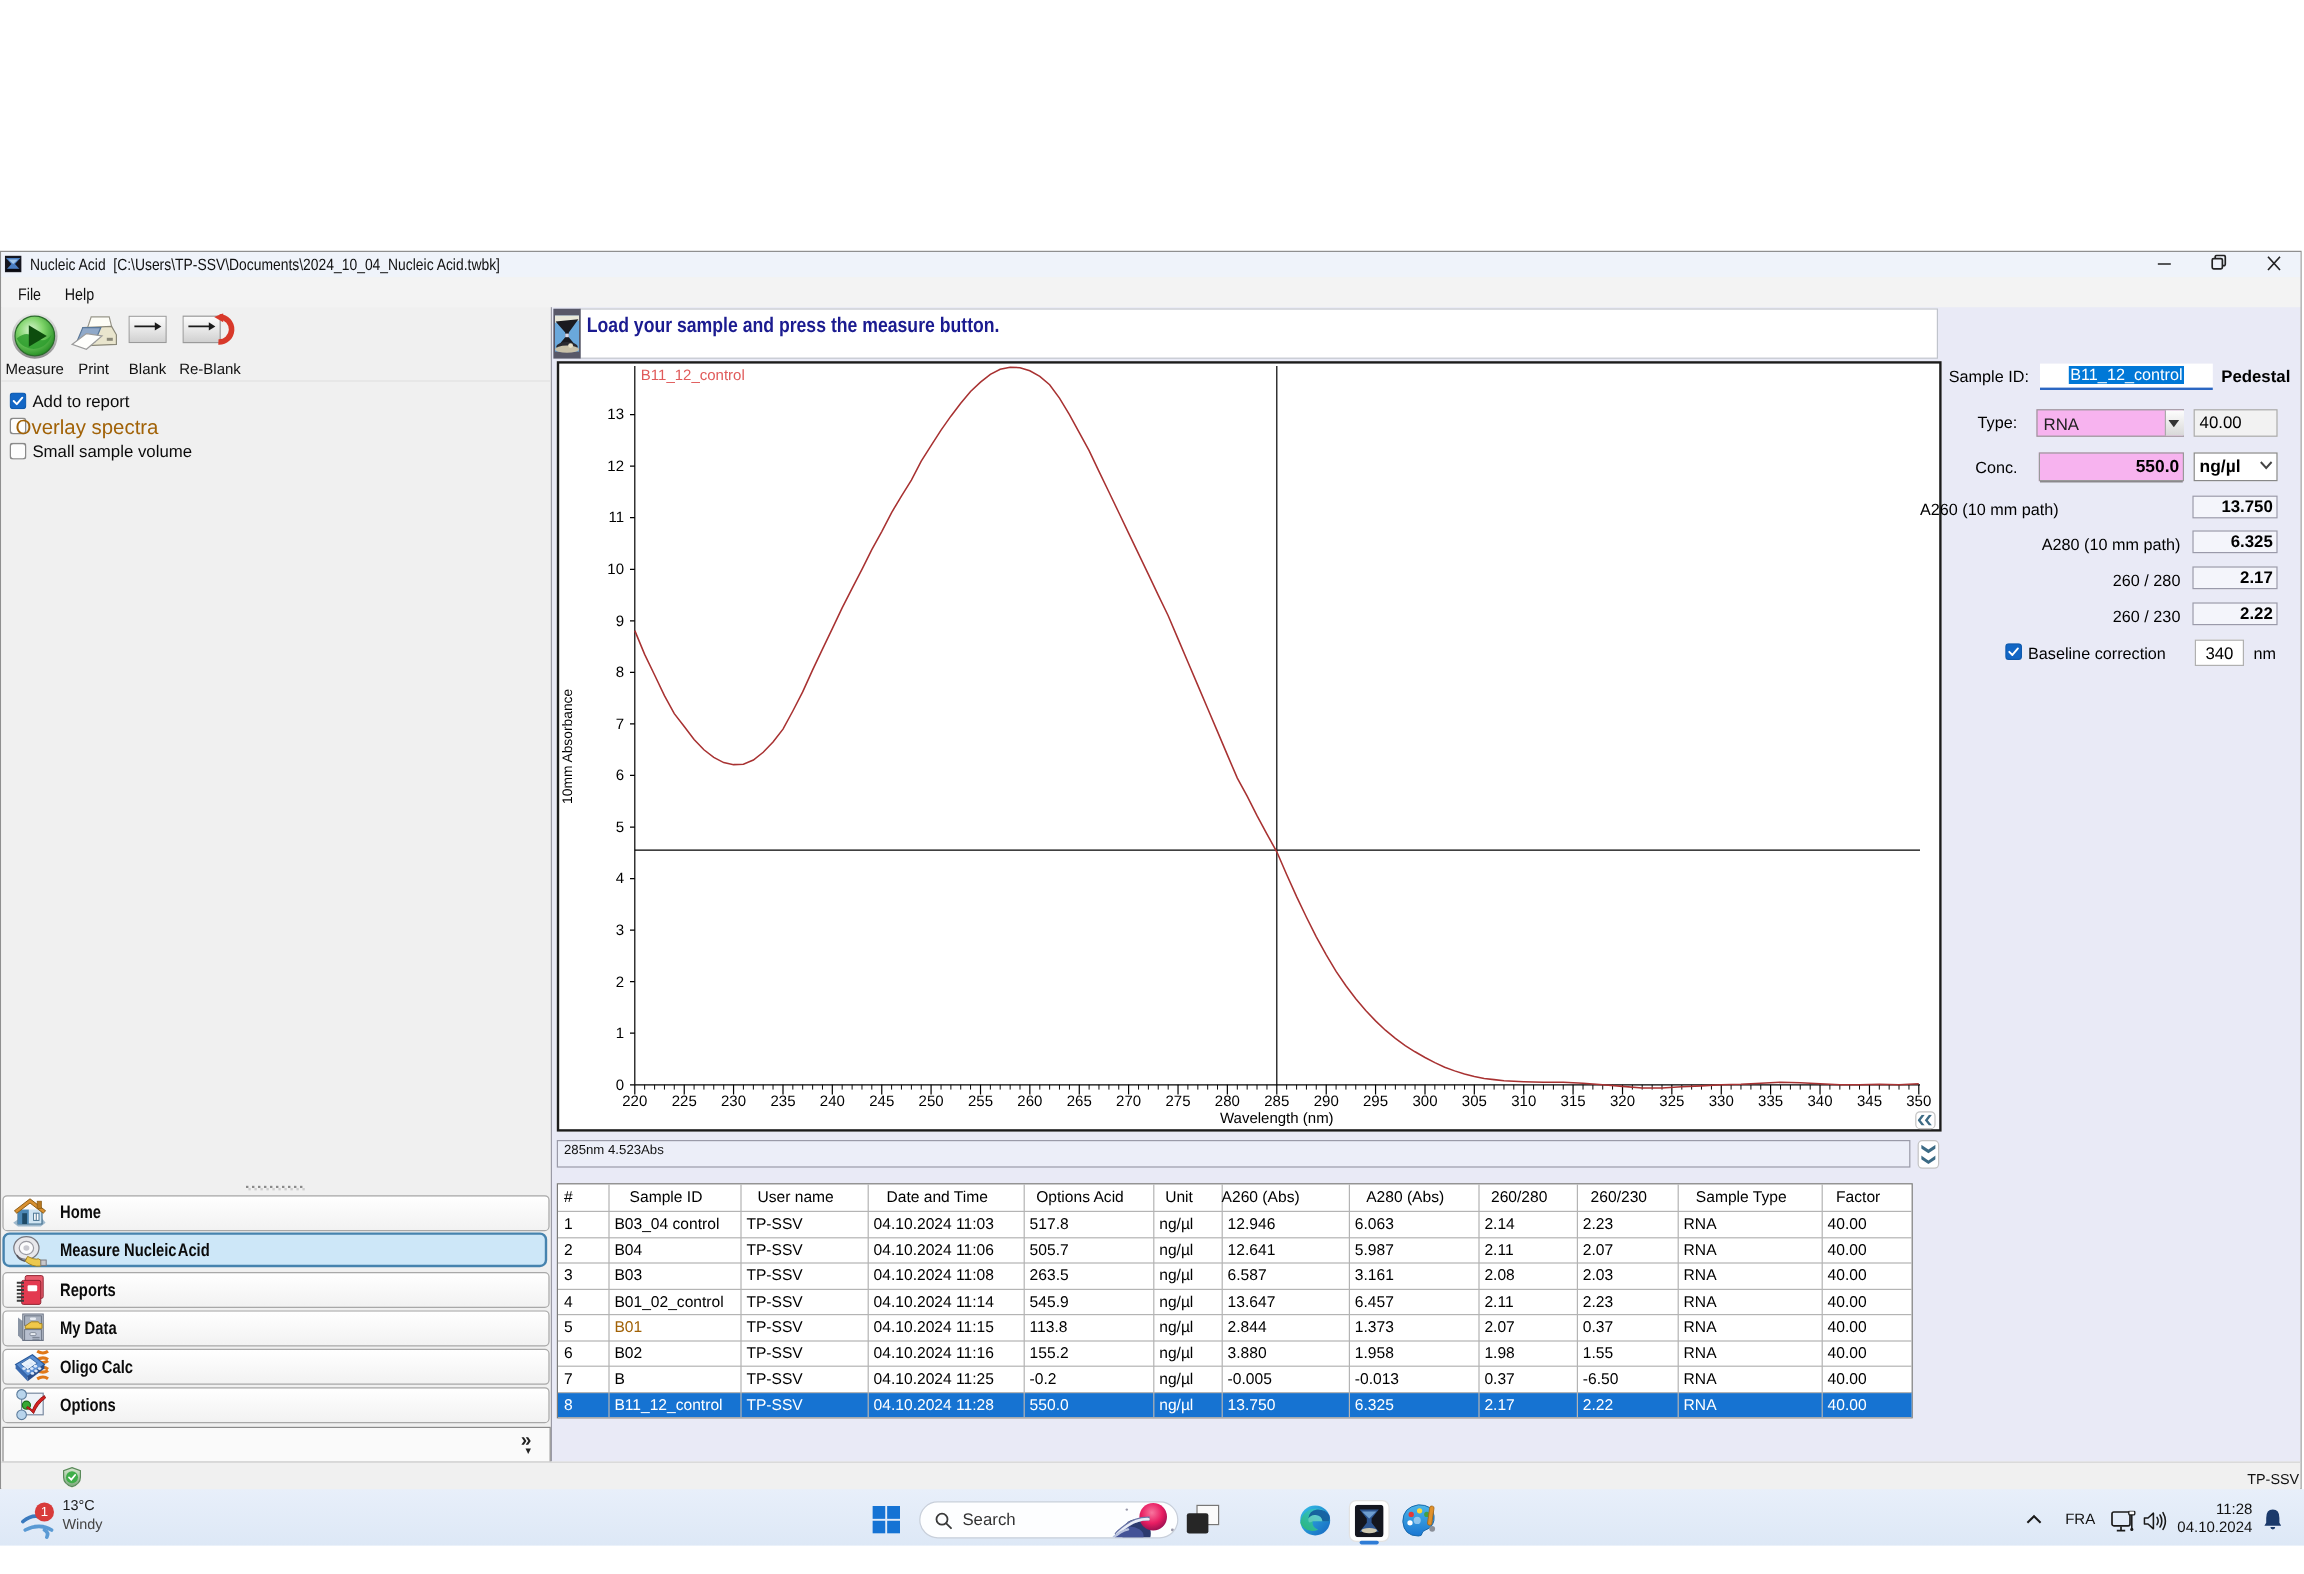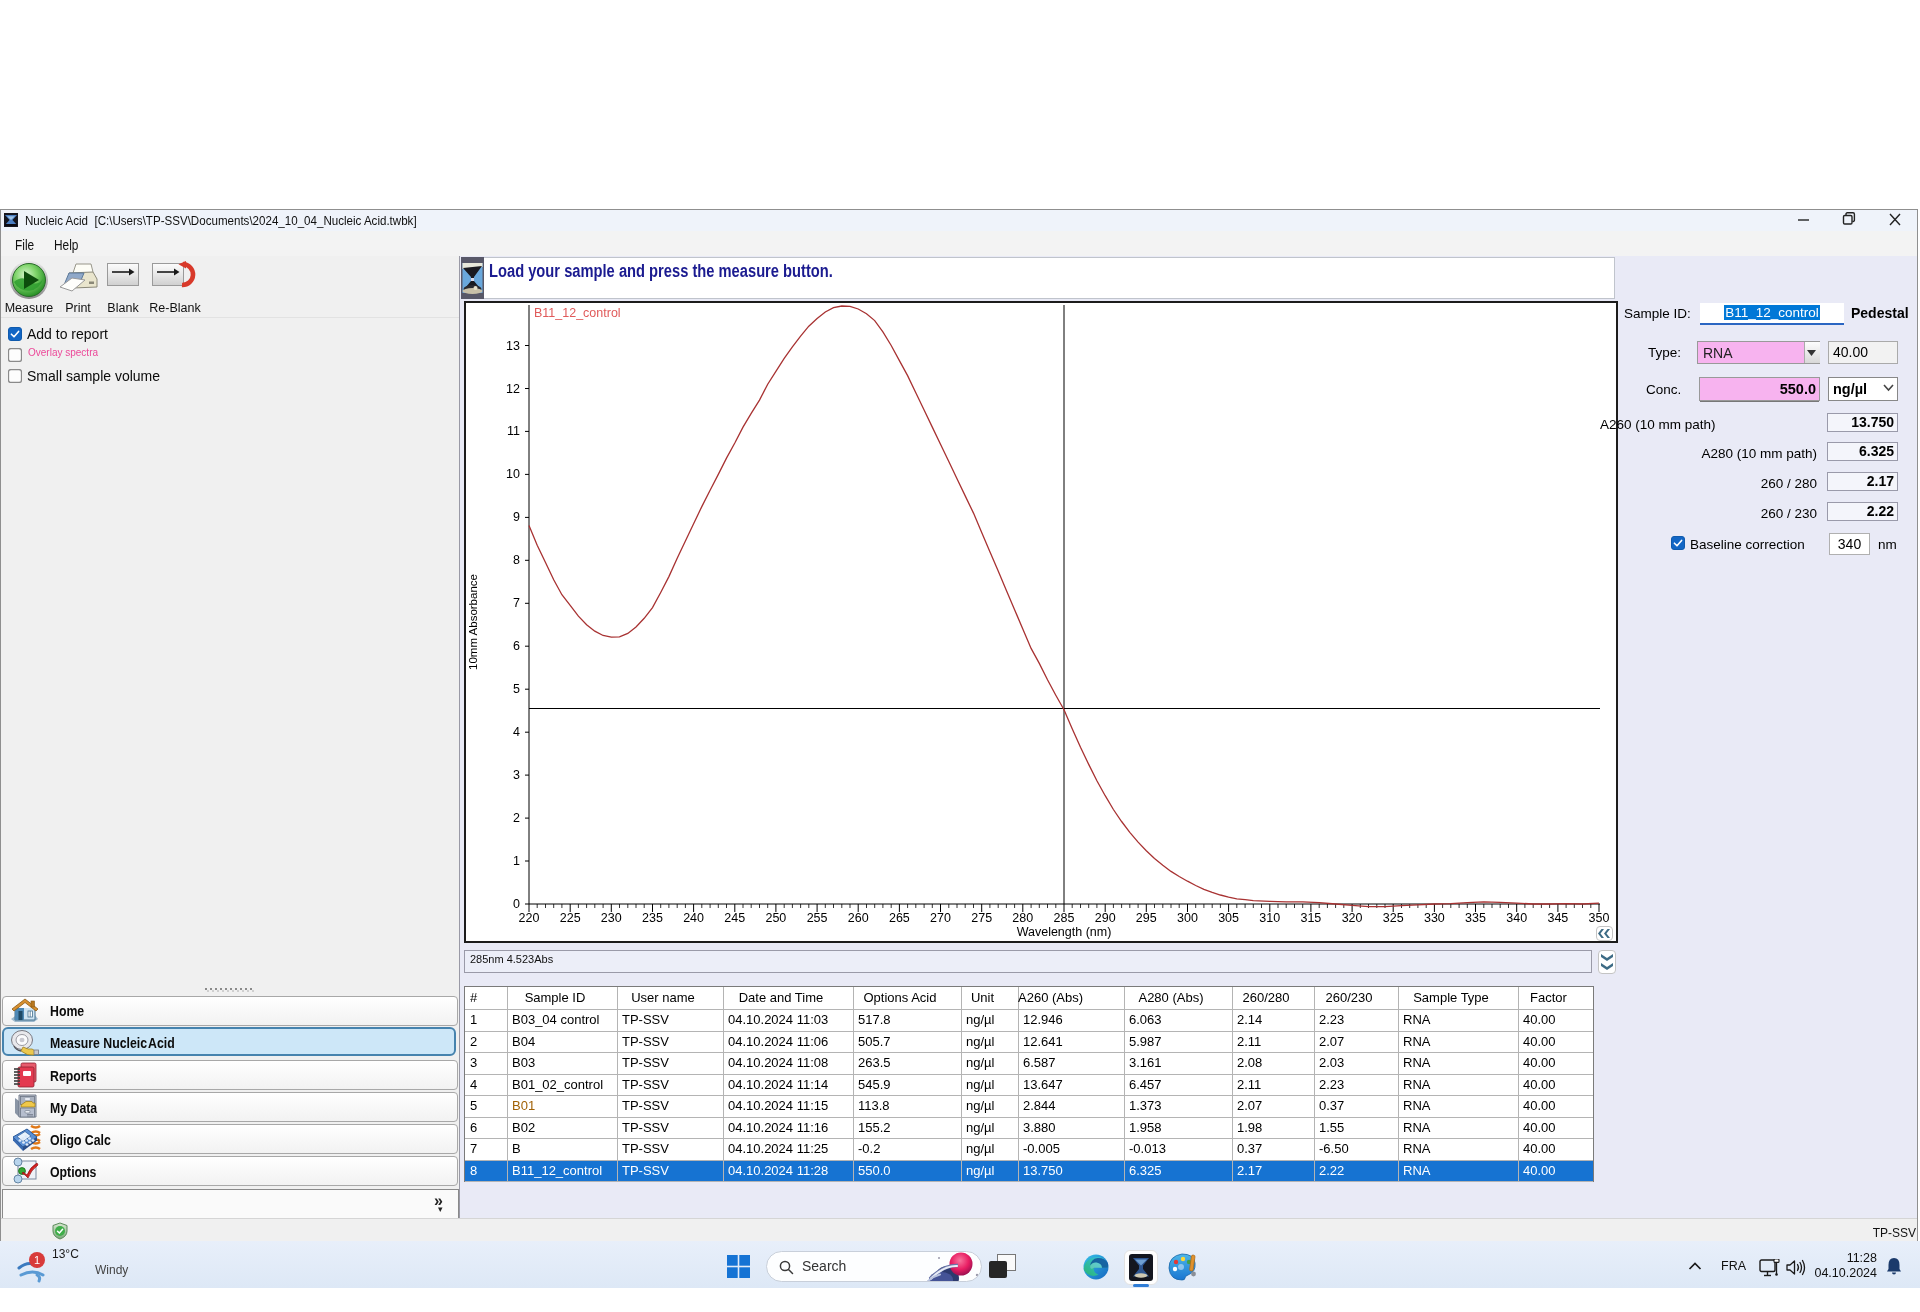--- a/index.html
+++ b/index.html
@@ -88,21 +88,21 @@
 <div class="abs" style="left:146px;top:301px;width:58px;text-align:center;font-size:12.5px;color:#111;">Re-Blank</div>
 <div class="abs" style="left:1px;top:317px;width:458px;height:1px;background:#e2e2e2;"></div>
 <svg class="abs" style="left:8px;top:327px;" width="14" height="14" viewBox="0 0 14 14">
   <rect x="0.5" y="0.5" width="13" height="13" rx="2.5" fill="#1266c5" stroke="#0f5aad"></rect>
   <path d="M3.4 7.2 L6 9.8 L10.6 4.4" fill="none" stroke="#fff" stroke-width="1.6" stroke-linecap="round" stroke-linejoin="round"></path>
 </svg>
 <div class="abs" style="left:27px;top:326px;font-size:14px;color:#0b0b0b;">Add to report</div>
 <svg class="abs" style="left:8px;top:348px;" width="14" height="14" viewBox="0 0 14 14">
   <rect x="0.5" y="0.5" width="13" height="13" rx="2.5" fill="#fdfdfd" stroke="#8a8a8a" stroke-width="1.3"></rect>
 </svg>
-<div class="abs" style="left:28px;top:347px;font-size:10px;color:#ec4899;">Overlay spectra</div>
+<div class="abs" style="left:13px;top:347px;font-size:17px;color:#a16207;">Overlay spectra</div>
 <svg class="abs" style="left:8px;top:369px;" width="14" height="14" viewBox="0 0 14 14">
   <rect x="0.5" y="0.5" width="13" height="13" rx="2.5" fill="#fdfdfd" stroke="#8a8a8a" stroke-width="1.3"></rect>
 </svg>
 <div class="abs" style="left:27px;top:368px;font-size:14px;color:#0b0b0b;">Small sample volume</div>
 
 <svg class="abs" style="left:205px;top:988px;" width="50" height="6" viewBox="0 0 50 6">
   <g fill="#8a8a8a">
       <rect x="0" y="0" width="2" height="2"></rect>
       <rect x="5" y="0" width="2" height="2"></rect>
       <rect x="10" y="0" width="2" height="2"></rect>
@@ -486,21 +486,21 @@
 
 <div class="abs" style="left:0;top:1241px;width:1920px;height:47px;background:linear-gradient(#e8effa,#dde8f6);"></div>
 
 <svg class="abs" style="left:17px;top:1258px;" width="30" height="26" viewBox="0 0 30 26">
   <path d="M2 10 q10 -8 18 -2" fill="none" stroke="#3a7abf" stroke-width="3" stroke-linecap="round"></path>
   <path d="M4 17 q12 -6 22 0" fill="none" stroke="#5a9ad4" stroke-width="3" stroke-linecap="round"></path>
   <path d="M20 17 q4 2 2 6" fill="none" stroke="#5a9ad4" stroke-width="3" stroke-linecap="round"></path>
 </svg>
 <div class="abs" style="left:29px;top:1252px;width:16px;height:16px;border-radius:50%;background:#d83b3b;color:#fff;font-size:11px;text-align:center;line-height:16px;">1</div>
 <div class="abs" style="left:52px;top:1247px;font-size:12px;color:#1a1a1a;">13°C</div>
-<div class="abs" style="left:52px;top:1263px;font-size:12px;color:#444;margin-left:43px;">Windy</div>
+<div class="abs" style="left:52px;top:1263px;font-size:12px;color:#444;">Windy</div>
 
 <svg class="abs" style="left:727px;top:1255px;" width="23" height="23" viewBox="0 0 23 23">
   <rect x="0" y="0" width="10.7" height="10.7" fill="#1573d4"></rect>
     <rect x="12.3" y="0" width="10.7" height="10.7" fill="#1573d4"></rect>
   <rect x="0" y="12.3" width="10.7" height="10.7" fill="#1573d4"></rect>
     <rect x="12.3" y="12.3" width="10.7" height="10.7" fill="#1573d4"></rect>
 </svg>
 
 <div class="abs" style="left:766px;top:1251px;width:216px;height:31px;border-radius:16px;background:#fdfeff;border:1px solid #c8cfda;box-sizing:border-box;overflow:hidden;">
   <svg style="position:absolute;left:12px;top:8px;" width="15" height="15" viewBox="0 0 15 15">

